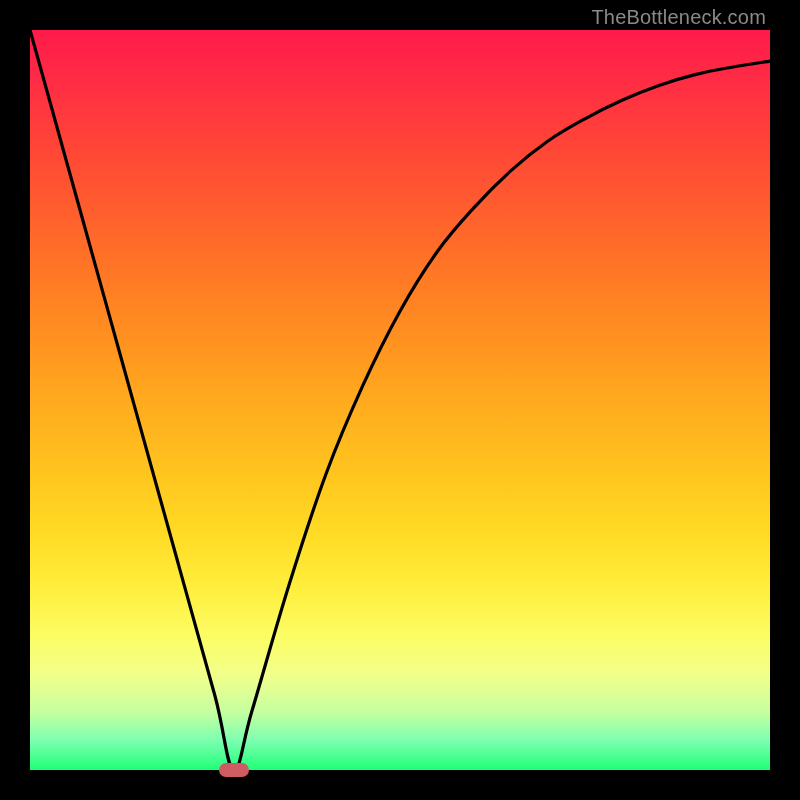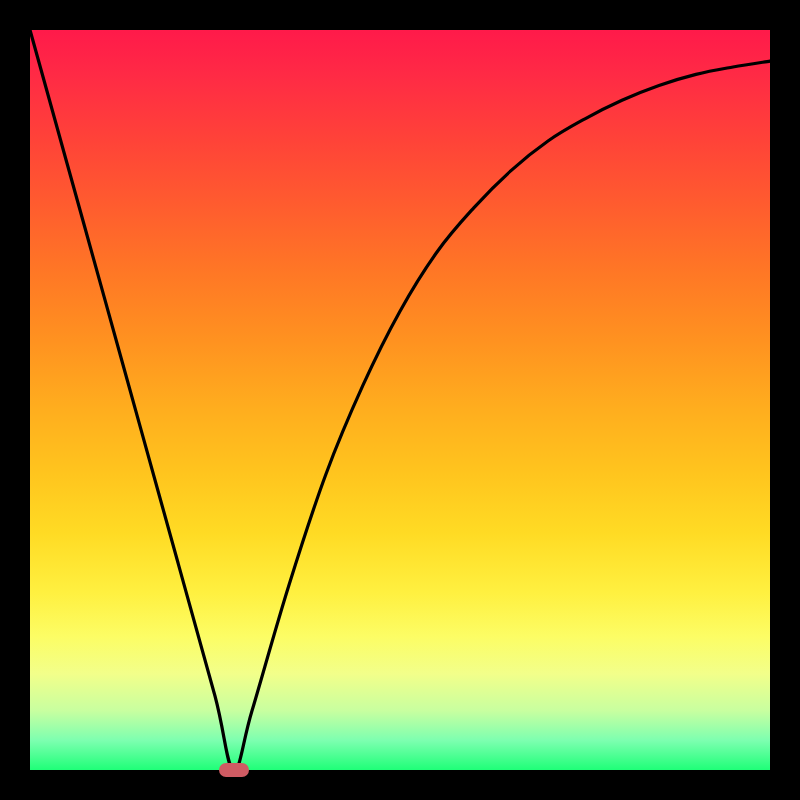--- a/index.html
+++ b/index.html
@@ -62,19 +62,20 @@
     width: 30px;
     height: 14px;
     background: #cf5b63;
     border-radius: 7px;
   }
 </style>
 </head>
 <body>
 
 <div class="container">
+  <div class="watermark">TheBottleneck.com</div>
   <div class="plot-area">
     <svg class="curve" viewBox="0 0 740 740" preserveAspectRatio="none">
       <path id="curve-path" fill="none" stroke="#000" stroke-width="3.2" stroke-linecap="round" stroke-linejoin="round" d="M 0 0 C 6.66 23.976000000000006 23.68 85.24800000000005 37 133.20000000000005 C 50.32 181.15200000000004 60.68 218.44799999999998 74 266.4 C 87.32 314.352 97.68 351.64799999999997 111 399.59999999999997 C 124.32 447.55199999999996 134.68 484.84799999999996 148 532.8 C 161.32 580.752 175.01 628.704 185 666 C 194.99 703.296 196.84000000000003 737.336 203.50000000000003 740 C 210.16000000000003 742.664 212.01 714.0999999999999 222 680.8 C 231.99 647.5 245.68 597.624 259 555 C 272.32 512.376 282.68 479.964 296 444 C 309.32 408.036 319.68 384.504 333 355.2 C 346.32 325.89599999999996 356.68 305.176 370 281.2 C 383.32 257.224 393.68000000000006 240.648 407.00000000000006 222 C 420.32000000000005 203.352 430.68 192.25200000000004 444 177.60000000000002 C 457.32 162.948 467.68 152.5879999999999 481 140.5999999999999 C 494.32 128.6119999999999 504.68 120.32399999999998 518 111 C 531.32 101.67600000000002 541.68 96.12599999999996 555 88.79999999999995 C 568.32 81.47399999999995 578.68 76.29399999999994 592 70.29999999999995 C 605.32 64.30599999999997 615.68 60.16199999999998 629 55.5 C 642.32 50.83800000000002 652.68 47.73000000000009 666 44.40000000000009 C 679.32 41.07000000000009 689.68 39.39760000000001 703 37 C 716.32 34.60239999999999 733.34 32.14560000000003 740 31.08000000000004"></path>
     </svg>
     <div id="marker" class="marker" style="left: 188.5px; top: 733px;"></div>
   </div>
 </div>
 
 </body></html>

